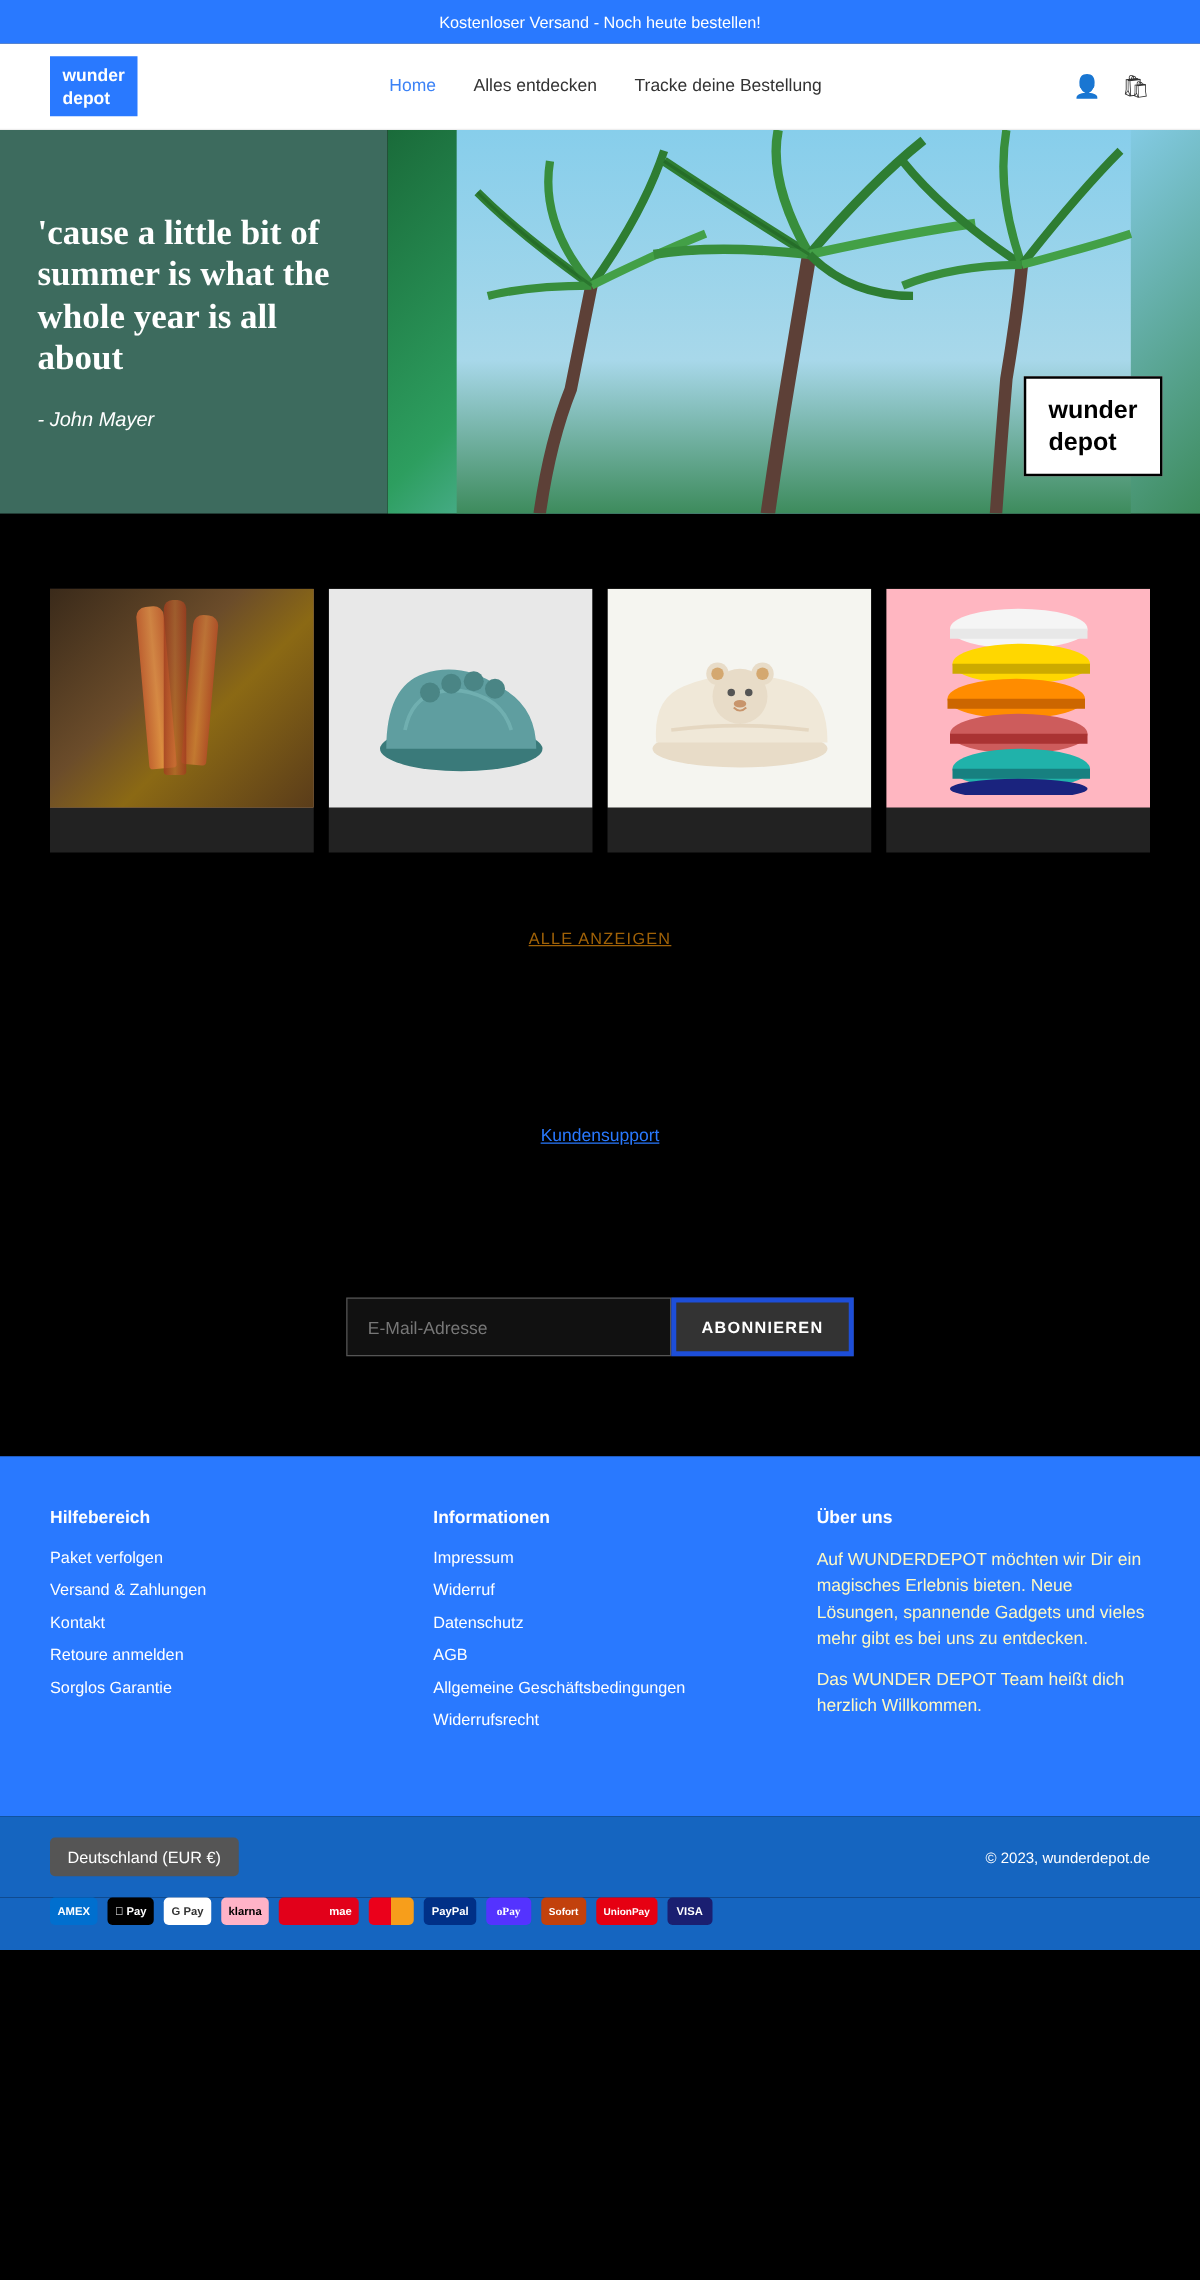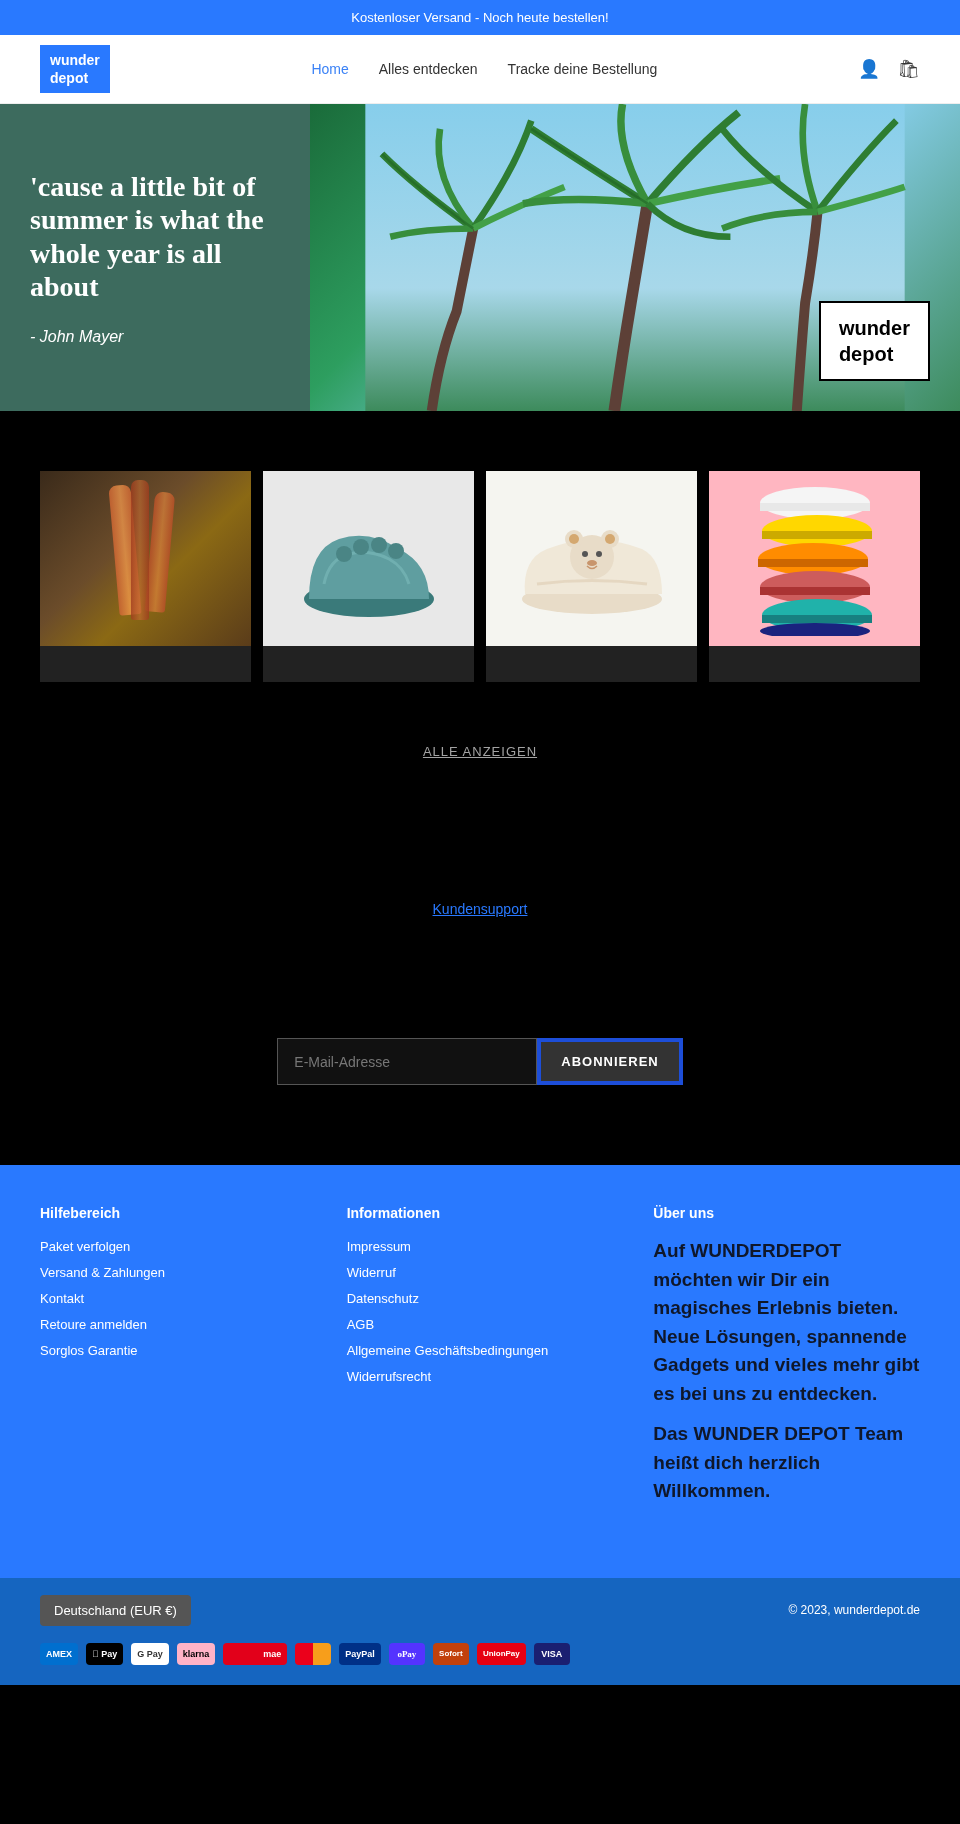--- a/index.html
+++ b/index.html
@@ -129,21 +129,21 @@
       aspect-ratio: 1;
       overflow: hidden;
     }
 
     
     .show-all-container {
       text-align: center;
       padding: 20px 0 40px;
     }
     .show-all-link {
-      color: #a3a3a3;
+      color: #a16207;
       text-decoration: underline;
       font-size: 13px;
       letter-spacing: 1px;
       text-transform: uppercase;
       cursor: pointer;
     }
 
     
     .middle-section {
       background: #000;
@@ -214,25 +214,24 @@
     }
     .footer-col ul li {
       margin-bottom: 8px;
     }
     .footer-col ul li a {
       color: #fff;
       text-decoration: none;
       font-size: 13px;
     }
     .footer-col p {
-      color: #0f172a;
-      font-size: 19px;
+      color: #fef9c3;
+      font-size: 14px;
       line-height: 1.5;
       margin-bottom: 12px;
-      font-weight: bold;
     }
 
     
     .footer-bottom {
       background: #1565c0;
       padding: 17px 40px;
       display: flex;
       align-items: center;
       justify-content: space-between;
     }

